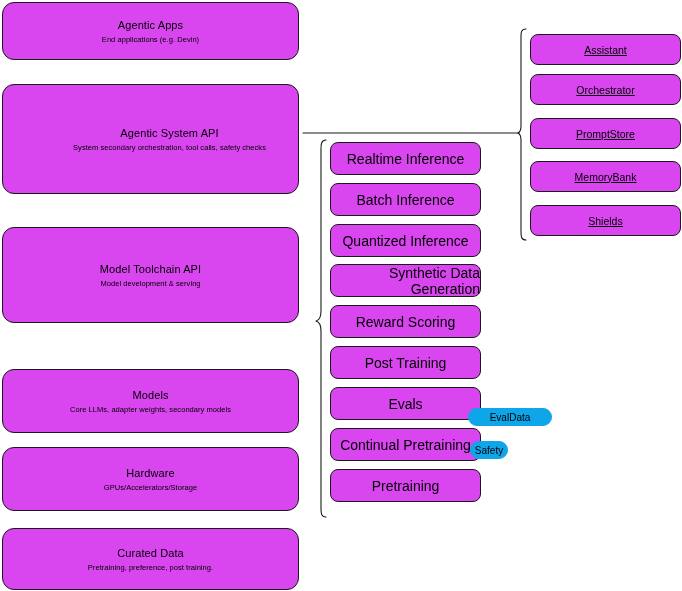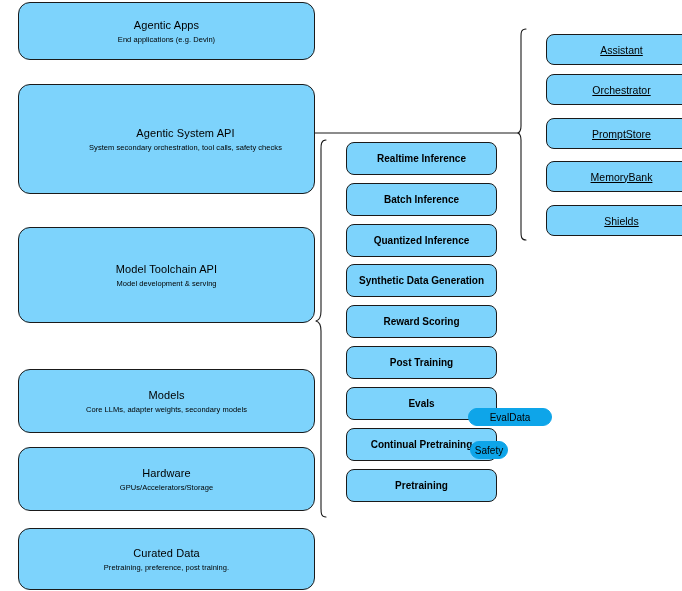--- a/index.html
+++ b/index.html
@@ -18,27 +18,26 @@
   #canvas {
     position: absolute;
     left: 0; top: 0;
     width: 682px;
     height: 591px;
   }
   .box {
     position: absolute;
     box-sizing: border-box;
     border: 1px solid #1a1a1a;
-    background: #7dd3fc;
+    background: #d946ef;
     display: flex;
     flex-direction: column;
     align-items: center;
     justify-content: center;
     text-align: right;
-    margin-left: 16px;
   }
   
   .layer {
     left: 2px;
     width: 297px;
     border-radius: 12px;
   }
   .layer .title {
     font-size: 11px;
     line-height: 14px;
@@ -49,22 +48,21 @@
     line-height: 11px;
     margin-top: 2px;
     letter-spacing: 0.05px;
   }
   
   .mid {
     left: 330px;
     width: 151px;
     height: 33px;
     border-radius: 8px;
-    font-size: 10px;
-    font-weight: bold;
+    font-size: 14px;
   }
   
   .right {
     left: 530px;
     width: 151px;
     height: 31px;
     border-radius: 8px;
     font-size: 10.5px;
     text-decoration: underline;
   }

